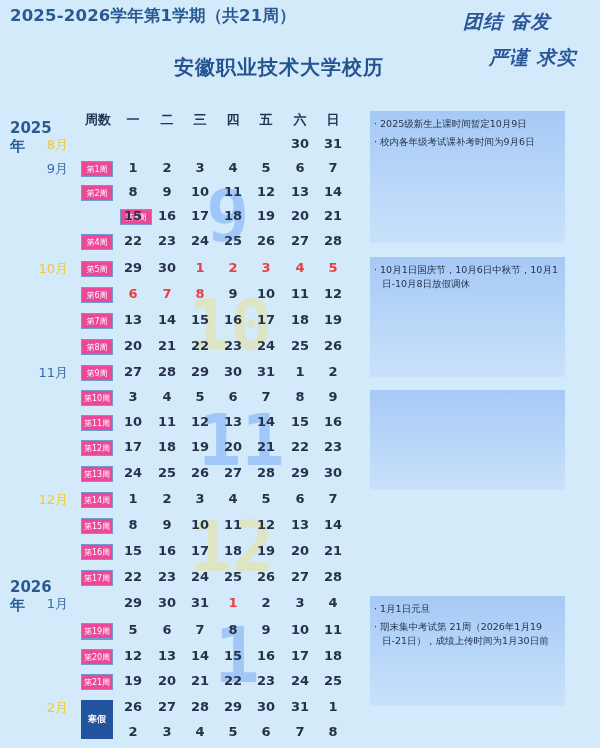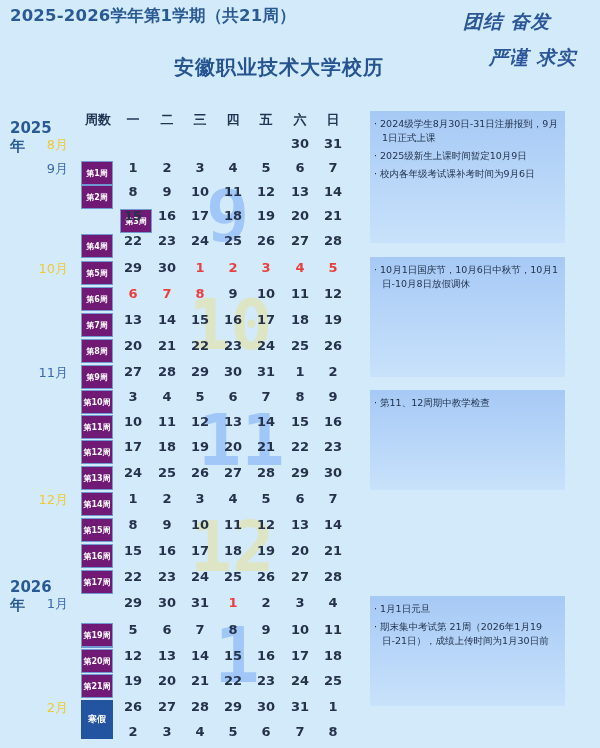--- a/index.html
+++ b/index.html
@@ -36,22 +36,22 @@
     position: absolute; width: 56px; text-align: right; left: 12px;
     font-size: 13px;
   }
   .month.blue { color: #3a6aa8; }
   .month.yellow { color: #f0c938; }
   .hdr {
     position: absolute; top: 111px; font-size: 13px; font-weight: bold; color: #1f3552;
     width: 30px; text-align: center;
   }
   .week-badge {
-    position: absolute; left: 81px; width: 32px; height: 24px;
-    background: #701a75; color: #ffffff; font-size: 8px; font-weight: bold;
+    position: absolute; left: 81px; width: 32px; height: 16px;
+    background: #ec4899; color: #ffffff; font-size: 8px; font-weight: normal;
     display: flex; align-items: center; justify-content: center;
     border: 1px solid #6f99d0;
   }
   .winter-badge {
     position: absolute; left: 81px; top: 700px; width: 32px; height: 39px;
     background: #2354a0; color: #fff; font-size: 9px; font-weight: bold;
     display: flex; align-items: center; justify-content: center;
   }
   .day {
     position: absolute; width: 30px; text-align: center;
@@ -289,33 +289,31 @@
     <div class="day" style="top: 724px; left: 152px;">3</div>
     <div class="day" style="top: 724px; left: 185px;">4</div>
     <div class="day" style="top: 724px; left: 218px;">5</div>
     <div class="day" style="top: 724px; left: 251px;">6</div>
     <div class="day" style="top: 724px; left: 285px;">7</div>
     <div class="day" style="top: 724px; left: 318px;">8</div>
   </div>
 
 <div class="note" style="top:111px; height:132px;">
     <ul id="note0">
-      <li>2024级学生8月30日-31日注册报到，9月1日正式上课</li>
       <li>2025级新生上课时间暂定10月9日</li>
       <li>校内各年级考试课补考时间为9月6日</li>
     </ul>
   </div>
 <div class="note" style="top:257px; height:120px;">
     <ul id="note1">
       <li>10月1日国庆节，10月6日中秋节，10月1日-10月8日放假调休</li>
     </ul>
   </div>
 <div class="note" style="top:390px; height:100px;">
     <ul id="note2">
-      <li>第11、12周期中教学检查</li>
     </ul>
   </div>
 <div class="note" style="top:596px; height:110px;">
     <ul id="note3">
       <li>1月1日元旦</li>
       <li>期末集中考试第 21周（2026年1月19日-21日），成绩上传时间为1月30日前</li>
     </ul>
   </div>
 
 </body></html>

